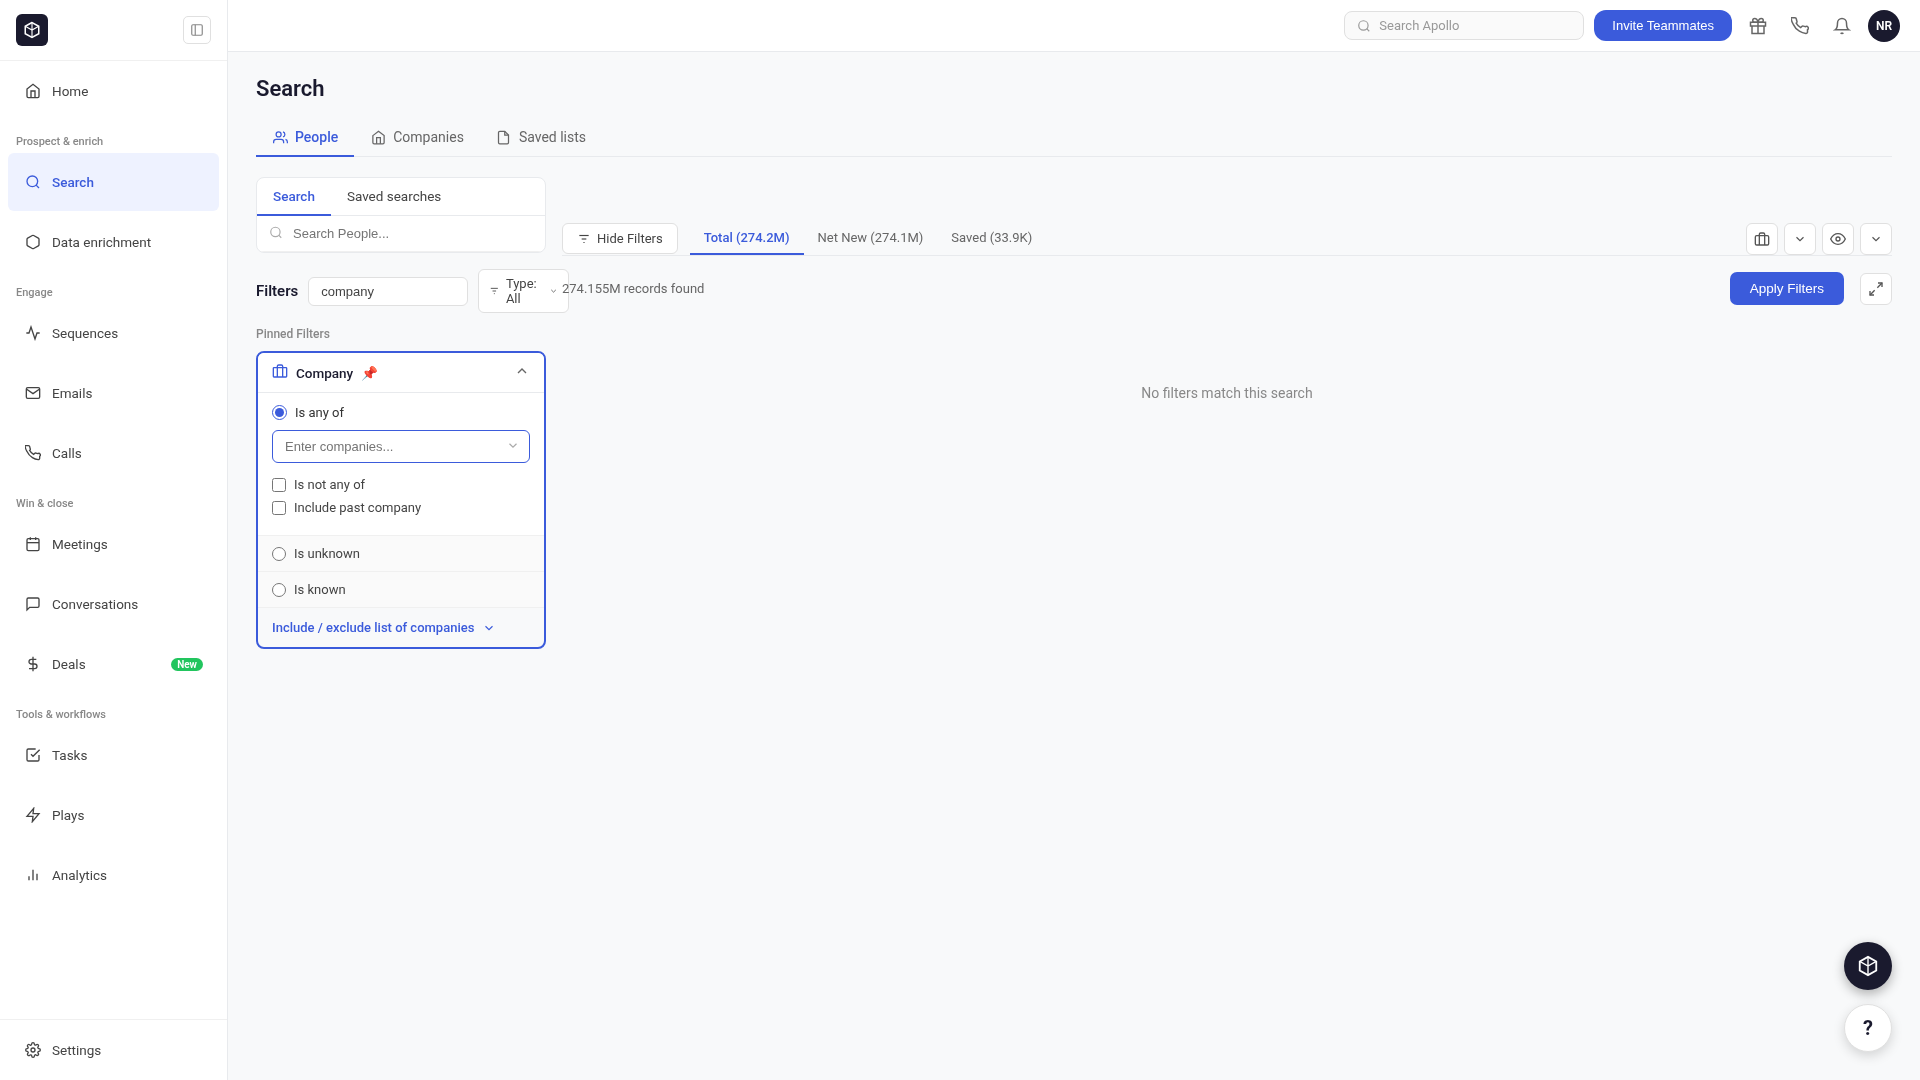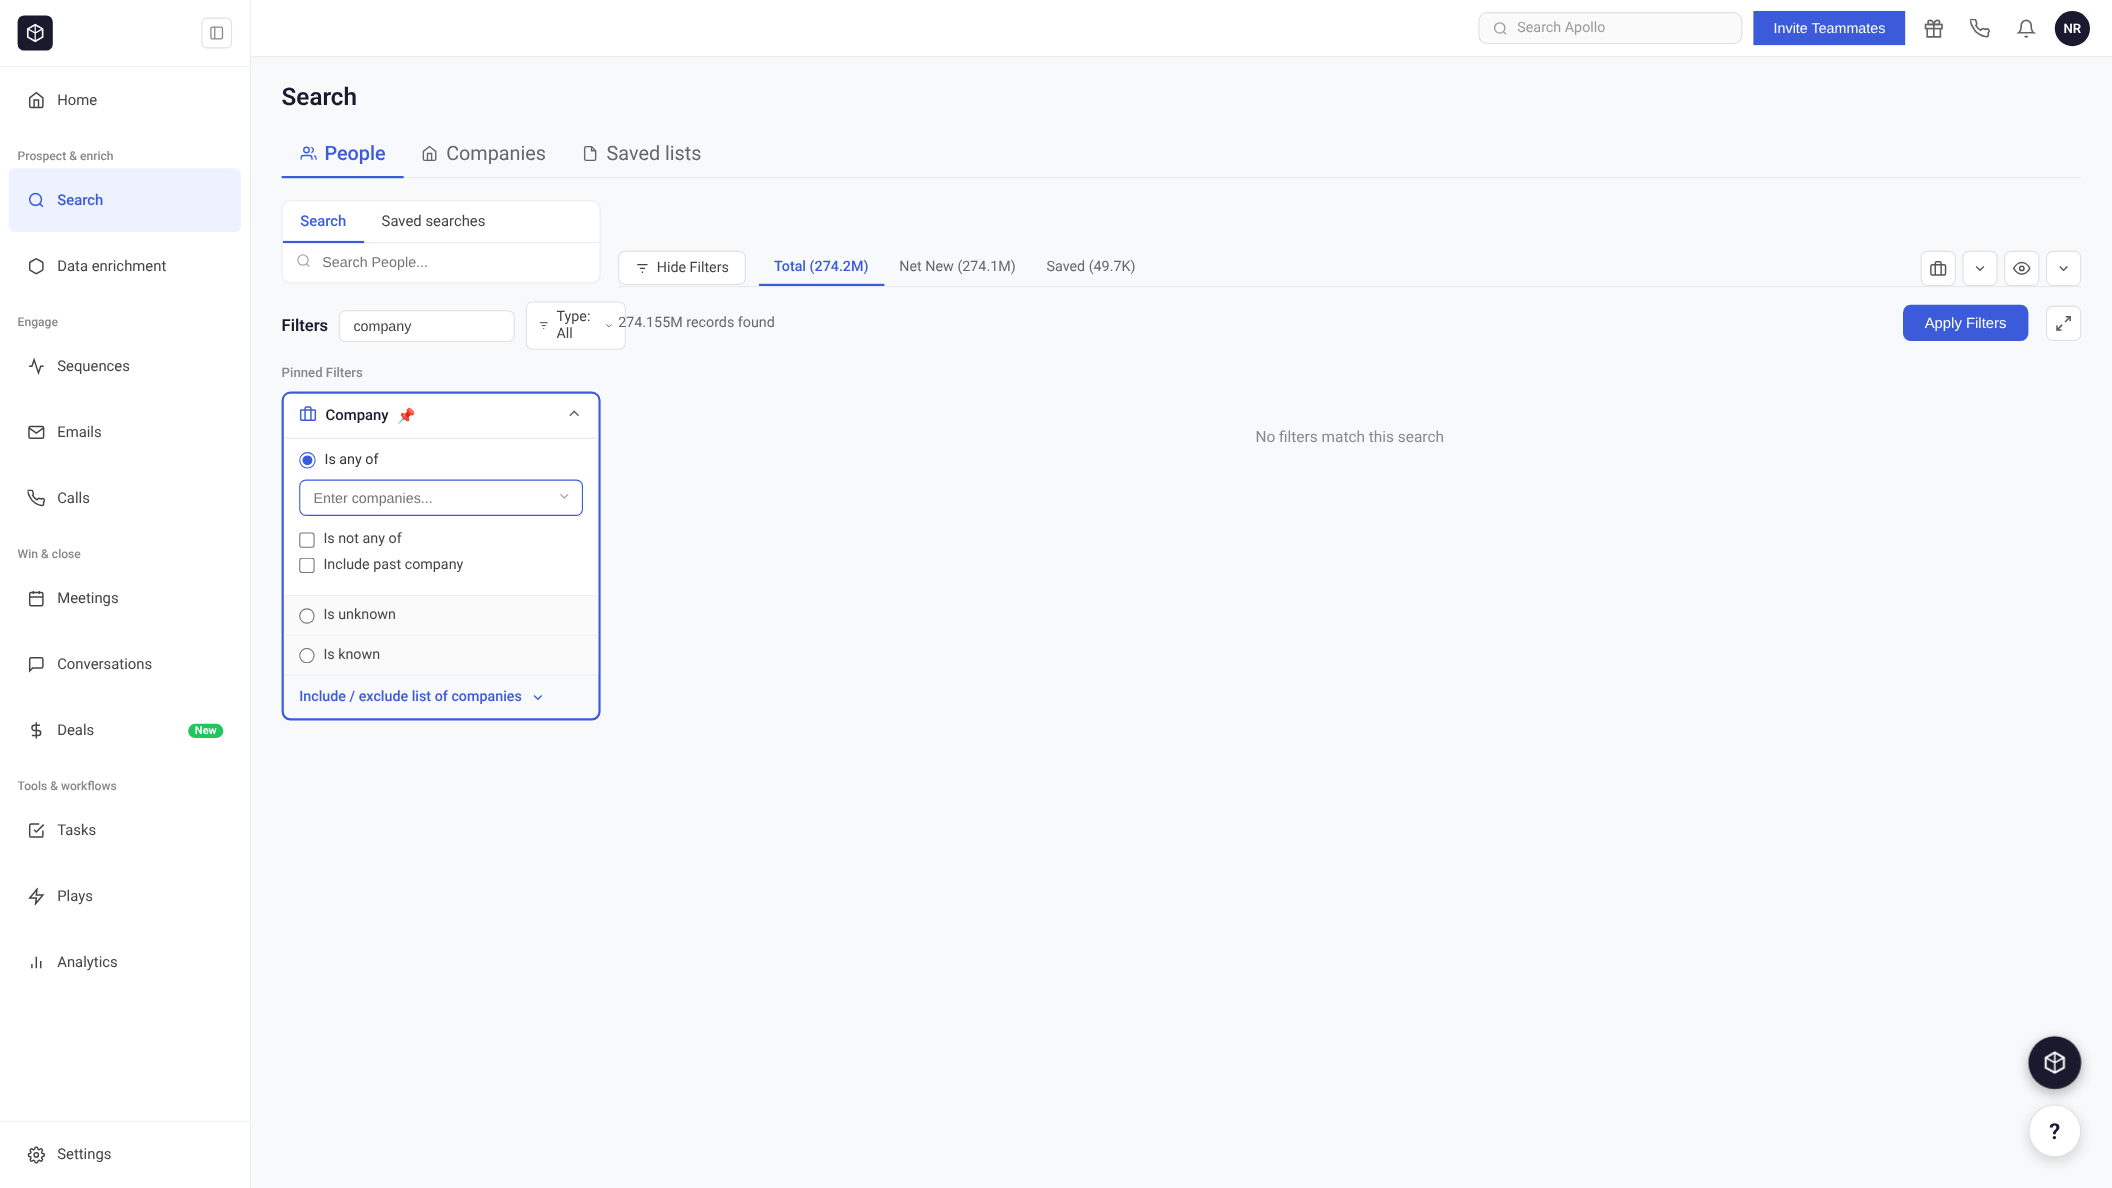--- a/index.html
+++ b/index.html
@@ -17,31 +17,31 @@
     .sidebar-item .badge-new { background: #22c55e; color: white; font-size: 10px; padding: 1px 6px; border-radius: 10px; margin-left: auto; font-weight: 600; }
     .sidebar-bottom { margin-top: auto; border-top: 1px solid #f0f0f0; }
 
     
     .main { flex: 1; display: flex; flex-direction: column; overflow: hidden; }
 
     
     .topbar { height: 52px; background: #fff; border-bottom: 1px solid #e8eaed; display: flex; align-items: center; justify-content: flex-end; padding: 0 20px; gap: 10px; flex-shrink: 0; }
     .search-apollo { display: flex; align-items: center; gap: 8px; border: 1px solid #e0e0e0; border-radius: 8px; padding: 6px 12px; width: 240px; color: #999; background: #fafafa; cursor: pointer; margin-left: 16px; }
     .search-apollo span { font-size: 13px; }
-    .invite-btn { background: #3b5bdb; color: white; border: none; border-radius: 0; padding: 8px 18px; font-size: 13px; font-weight: 500; cursor: pointer; white-space: nowrap; }
+    .invite-btn { background: #3b5bdb; color: white; border: none; border-radius: 12px; padding: 8px 18px; font-size: 13px; font-weight: 500; cursor: pointer; white-space: nowrap; }
     .topbar-icon { width: 32px; height: 32px; display: flex; align-items: center; justify-content: center; border-radius: 50%; cursor: pointer; color: #666; }
     .avatar { width: 32px; height: 32px; background: #1a1a2e; color: white; border-radius: 50%; display: flex; align-items: center; justify-content: center; font-size: 12px; font-weight: 600; cursor: pointer; }
 
     
     .page-content { flex: 1; overflow-y: auto; padding: 24px 28px; }
     .page-title { font-size: 22px; font-weight: 600; color: #1a1a2e; margin-bottom: 18px; }
 
     
     .tabs { display: flex; gap: 0; border-bottom: 1px solid #e8eaed; margin-bottom: 20px; }
-    .tab { display: flex; align-items: center; gap: 7px; padding: 10px 16px; cursor: pointer; color: #666; font-size: 18px; border-bottom: 2px solid transparent; margin-bottom: -1px; }
+    .tab { display: flex; align-items: center; gap: 7px; padding: 10px 16px; cursor: pointer; color: #666; font-size: 14px; border-bottom: 2px solid transparent; margin-bottom: -1px; }
     .tab.active { color: #3b5bdb; border-bottom-color: #3b5bdb; font-weight: 500; }
     .tab-icon { width: 16px; height: 16px; display: flex; align-items: center; justify-content: center; }
 
     
     .filter-area { display: flex; gap: 16px; }
     .filter-sidebar { width: 290px; flex-shrink: 0; }
 
     
     .search-panel { background: #fff; border: 1px solid #e8eaed; border-radius: 8px; overflow: hidden; }
     .search-panel-tabs { display: flex; border-bottom: 1px solid #e8eaed; }
@@ -431,21 +431,21 @@
           <div class="hide-filters-btn">
             <svg width="14" height="14" viewBox="0 0 24 24" fill="none" stroke="currentColor" stroke-width="2">
                 <line x1="4" y1="6" x2="20" y2="6"></line>
                 <line x1="8" y1="12" x2="16" y2="12"></line>
                 <line x1="11" y1="18" x2="13" y2="18"></line>
               </svg>
             <span>Hide Filters</span>
           </div>
           <div class="result-tab active" style="margin-left:12px;">Total (274.2M)</div>
           <div class="result-tab">Net New (274.1M)</div>
-          <div class="result-tab">Saved (49.7K)</div>
+          <div class="result-tab">Saved (33.9K)</div>
           <div style="flex:1;"></div>
           <div class="icon-btn" style="margin-right:6px;">
             <svg width="16" height="16" viewBox="0 0 24 24" fill="none" stroke="currentColor" stroke-width="2">
                 <rect x="2" y="7" width="20" height="14" rx="2"></rect>
                 <path d="M16 21V5a2 2 0 00-2-2h-4a2 2 0 00-2 2v16"></path>
               </svg>
           </div>
           <div class="icon-btn" style="margin-right:6px;">
             <svg width="14" height="14" viewBox="0 0 24 24" fill="none" stroke="currentColor" stroke-width="2">
                 <polyline points="6,9 12,15 18,9"></polyline>

